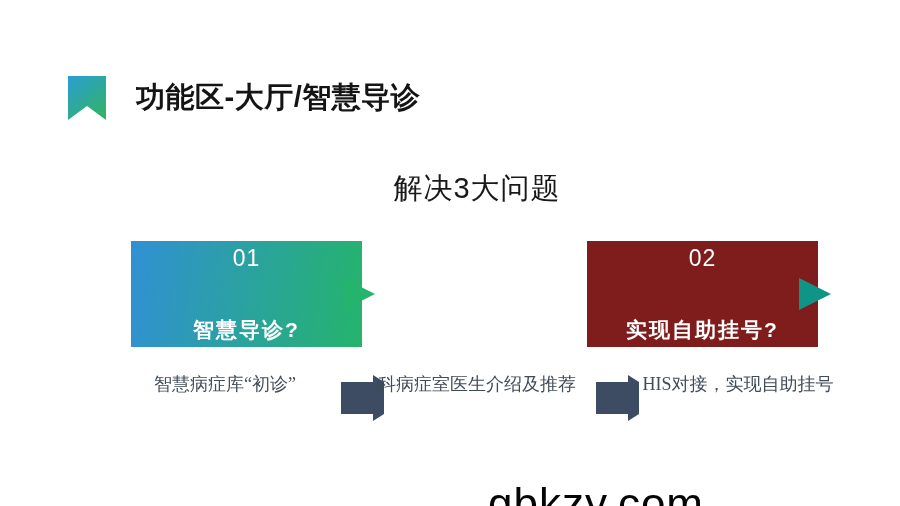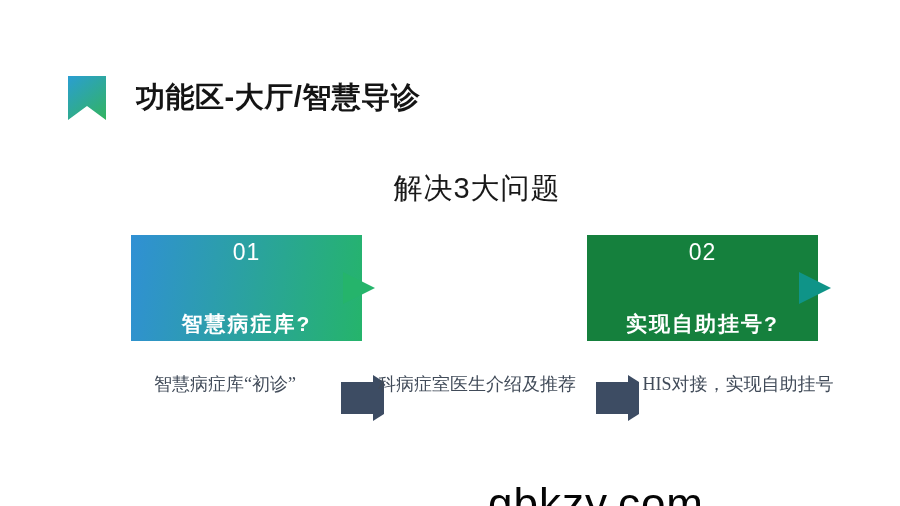--- a/index.html
+++ b/index.html
@@ -47,38 +47,38 @@
     font-size: 29px;
     font-weight: normal;
     color: #191919;
     letter-spacing: 1px;
   }
 
   
   .steps-row {
     position: absolute;
     left: 83px;
-    top: 187px;
+    top: 193px;
     width: 719px;
     height: 106px;
     display: flex;
     justify-content: space-between;
   }
   .step-box {
     position: relative;
     width: 231px;
     height: 106px;
     display: flex;
     flex-direction: column;
     align-items: center;
     justify-content: center;
     color: #ffffff;
   }
   .step-1 { background: linear-gradient(98deg, #3090d4 0%, #25b46b 100%); }
-  .step-2 { background: #15803d; }
+  .step-2 { background: #7f1d1d; }
   .step-3 { background: linear-gradient(98deg, #28b369 0%, #3184cd 100%); }
   .step-number {
     font-size: 23px;
     letter-spacing: 1px;
   }
   .step-label {
     margin-top: 12px;
     font-size: 21px;
     font-weight: bold;
     letter-spacing: 2px;
@@ -152,21 +152,21 @@
     <div class="bookmark-icon"></div>
     <div class="header-title">功能区-大厅/智慧导诊</div>
   </div>
 
   <div class="section-title">解决3大问题</div>
 
   <div class="steps-row">
 
     <div class="step-box step-1">
       <div class="step-number">01</div>
-      <div class="step-label">智慧病症库?</div>
+      <div class="step-label">智慧导诊?</div>
       <div class="step-pointer"></div>
     </div>
 
     <div class="step-box step-2">
       <div class="step-number">02</div>
       <div class="step-label">实现自助挂号?</div>
       <div class="step-pointer"></div>
     </div>
 
 

